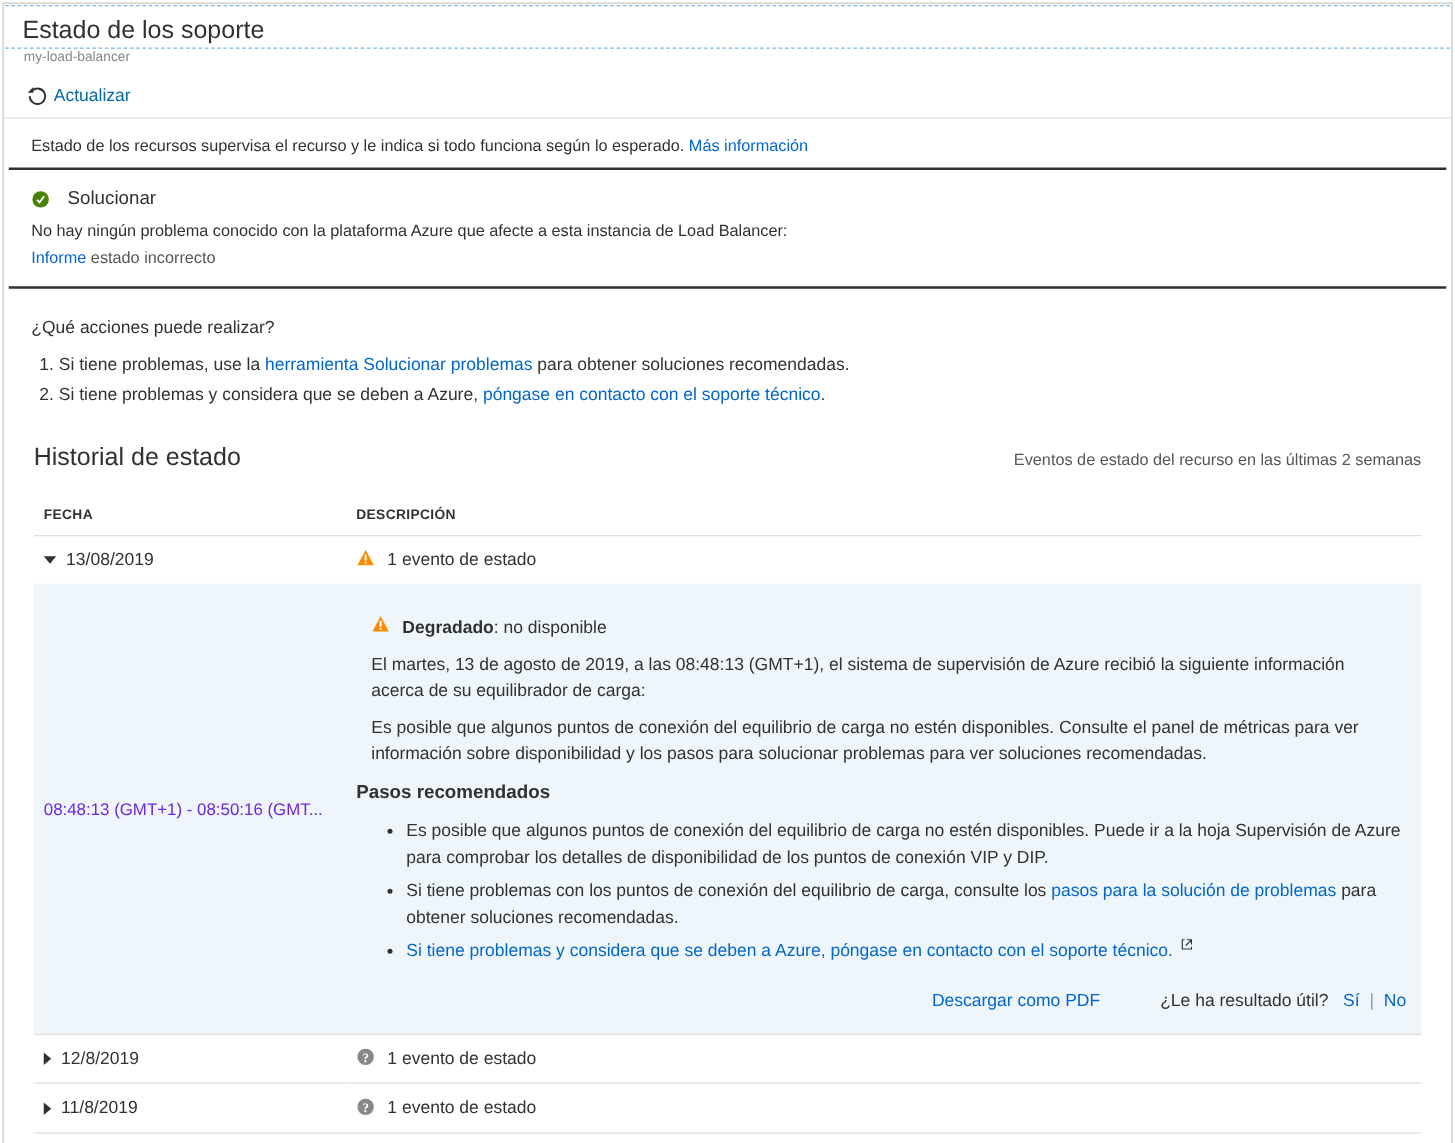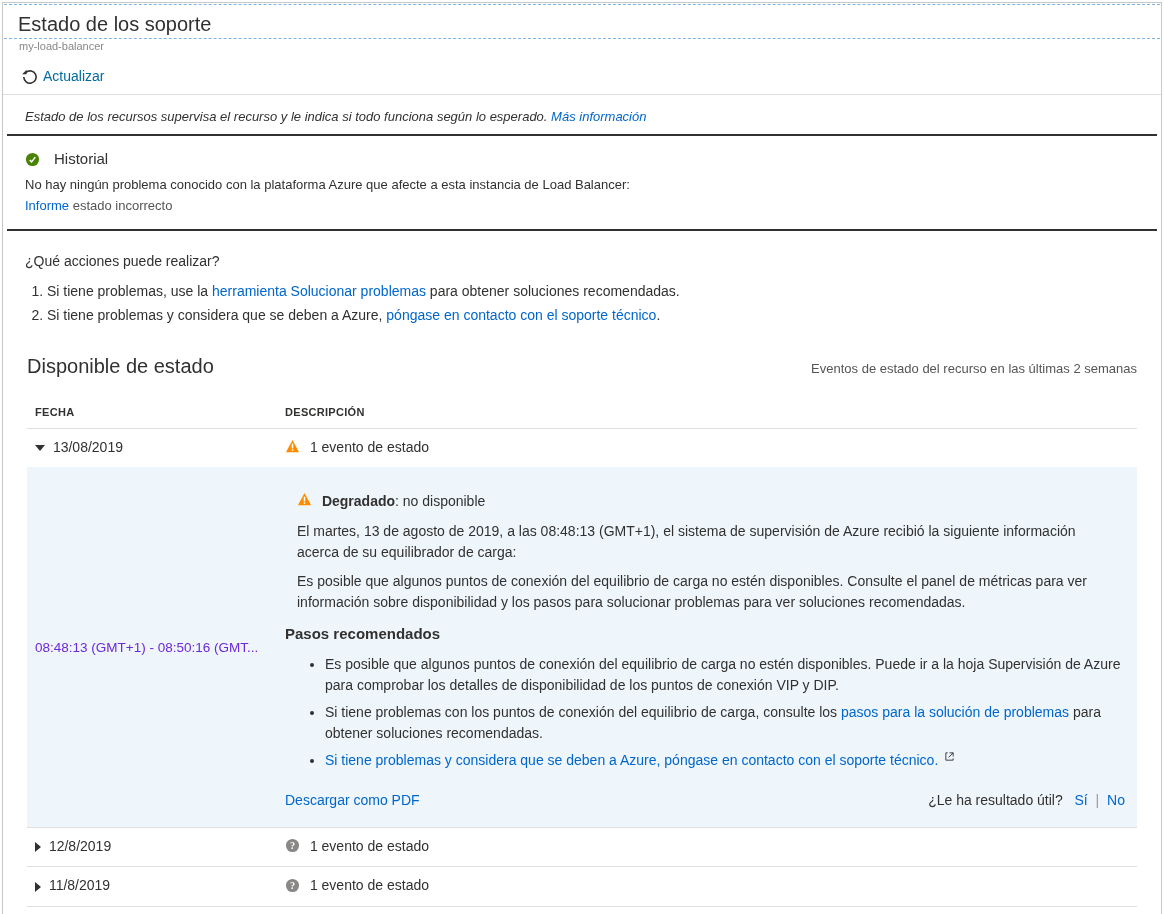--- a/index.html
+++ b/index.html
@@ -50,21 +50,20 @@
     }
     .refresh-icon {
       width: 16px;
       height: 16px;
       display: inline-block;
     }
     .intro {
       padding: 14px 18px 10px 18px;
       border-bottom: 2px solid #323130;
       margin: 0 4px;
-      font-style: italic;
     }
     .link { color: #0066cc; text-decoration: none; cursor: pointer; }
     .status-row {
       padding: 14px 18px 8px 18px;
       display: flex;
       align-items: center;
       gap: 8px;
       margin: 0 4px;
     }
     .status-details {
@@ -155,21 +154,21 @@
     .expanded-content strong { font-weight:600; }
     .steps-title { font-weight:600; margin-top:10px; font-size:15px;}
     ul.steps {
       padding-left: 40px;
       margin: 6px 0 6px 0;
     }
     ul.steps li { padding:3px 0; }
     .ext-icon { font-size:11px; vertical-align: top; margin-left:2px;}
     .foot-row {
       display:flex;
-      justify-content: space-between;
+      justify-content: flex-end;
       padding-top:10px;
       font-size:14px;
       gap:48px;
     }
     .foot-row .sep { color:#999; margin:0 4px;}
     .time-col { width:250px; vertical-align: middle !important; font-size:13.5px; color:#6d28d9;}
     .indent { padding-left: 20px; }
   </style>
 </head>
 <body>
@@ -197,42 +196,42 @@
     <a class="link">Más información</a>
   </div>
 
   <div class="status-row">
     <span class="icon-ok">
       <svg width="15" height="15" viewBox="0 0 16 16">
           <circle cx="8" cy="8" r="7" fill="#498205"></circle>
           <path d="M5 8.5 l2 2 l4 -5" stroke="#fff" stroke-width="1.6" fill="none"></path>
         </svg>
     </span>
-    <span style="font-size:15px">Historial</span>
+    <span style="font-size:15px">Solucionar</span>
   </div>
   <div class="status-details">
     <span class="plain">No hay ningún problema conocido con la plataforma Azure que afecte a esta instancia de Load Balancer:</span><br>
     <a class="link">Informe</a><span> estado incorrecto</span>
   </div>
 
   <div class="actions">
     <div class="actions-title">¿Qué acciones puede realizar?</div>
     <ol class="actions-list">
       <li>
         <span>Si tiene problemas, use la </span><a class="link">herramienta Solucionar problemas</a><span> para obtener soluciones recomendadas.</span>
       </li>
       <li>
         <span>Si tiene problemas y considera que se deben a Azure, </span><a class="link">póngase en contacto con el soporte técnico</a><span>.</span>
       </li>
     </ol>
   </div>
 
   <div class="history">
     <div class="history-head">
-      <span class="history-title">Disponible de estado</span>
+      <span class="history-title">Historial de estado</span>
       <span class="history-sub">Eventos de estado del recurso en las últimas 2 semanas</span>
     </div>
 
     <table class="history-table">
       <thead>
         <tr>
           <th class="date-cell">Fecha</th>
           <th>Descripción</th>
         </tr>
       </thead>

